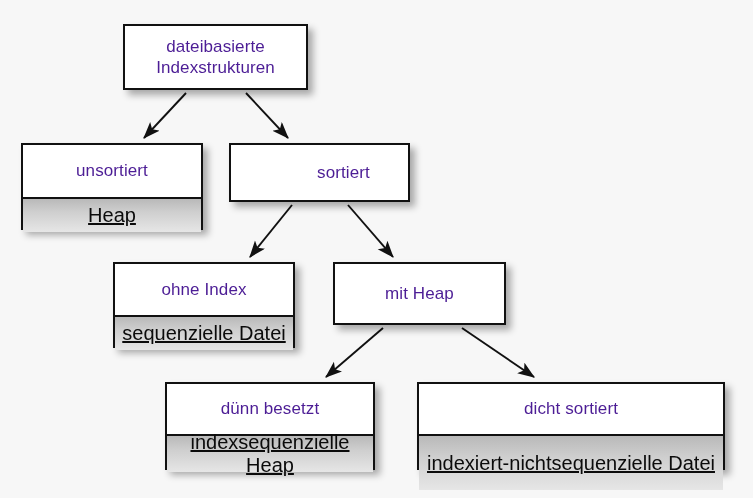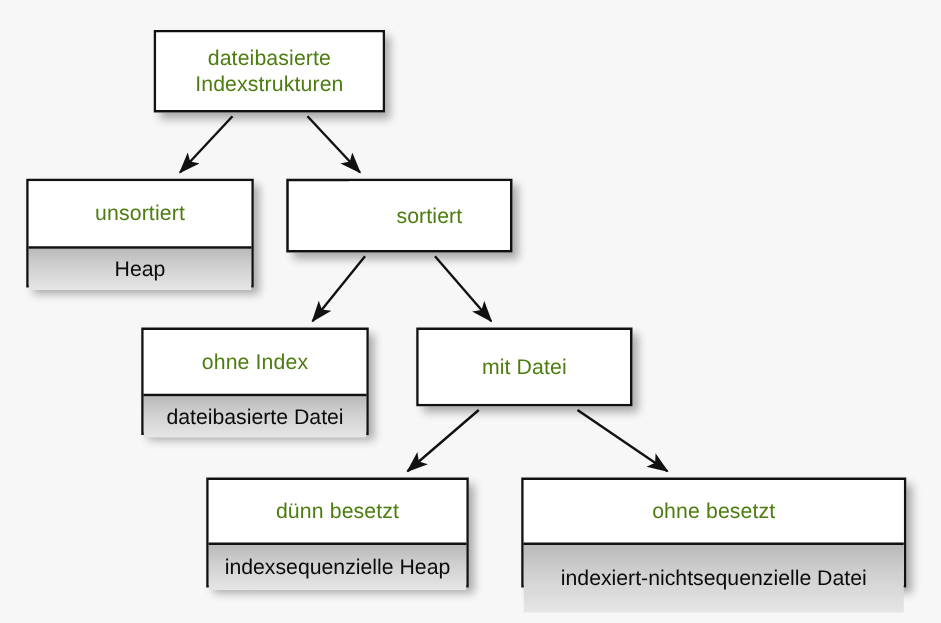--- a/index.html
+++ b/index.html
@@ -28,38 +28,39 @@
     background: #ffffff;
     box-shadow: 5px 5px 7px rgba(0,0,0,0.32);
   }
   .node-title {
     box-sizing: border-box;
     width: 100%;
     display: flex;
     align-items: center;
     justify-content: center;
     text-align: center;
-    color: #4d7c0f;
+    color: #4c1d95;
     font-size: 17px;
     line-height: 1.25;
     letter-spacing: 0.1px;
     background: #ffffff;
     white-space: pre-line;
   }
   .node-sub {
     box-sizing: border-box;
     width: 100%;
     display: flex;
     align-items: center;
     justify-content: center;
     text-align: center;
     color: #0b0b0b;
-    font-size: 17px;
+    font-size: 20px;
     border-top: 2px solid #111111;
     background: linear-gradient(to bottom, #b9b9b9 0%, #cfcfcf 40%, #e6e6e6 100%);
+    text-decoration: underline;
   }
   .node.split > .node-title { border-bottom: 0; }
 
   
   #node-root      { left:123px; top:24px;  width:185px; height:66px; }
   #node-root .node-title { height:100%; }
 
   #node-unsortiert { left:21px;  top:143px; width:182px; height:87px; }
   #node-unsortiert .node-title { height:52px; }
   #node-unsortiert .node-sub   { height:35px; }
@@ -114,28 +115,28 @@
   <div class="node-title">unsortiert</div>
   <div class="node-sub">Heap</div>
 </div>
 
 <div class="node" id="node-sortiert">
   <div class="node-title">sortiert</div>
 </div>
 
 <div class="node split" id="node-ohne">
   <div class="node-title">ohne Index</div>
-  <div class="node-sub">dateibasierte Datei</div>
+  <div class="node-sub">sequenzielle Datei</div>
 </div>
 
 <div class="node" id="node-mit">
-  <div class="node-title">mit Datei</div>
+  <div class="node-title">mit Heap</div>
 </div>
 
 <div class="node split" id="node-duenn">
   <div class="node-title">dünn besetzt</div>
   <div class="node-sub">indexsequenzielle Heap</div>
 </div>
 
 <div class="node split" id="node-dicht">
-  <div class="node-title">ohne besetzt</div>
+  <div class="node-title">dicht sortiert</div>
   <div class="node-sub">indexiert-nichtsequenzielle Datei</div>
 </div>
 
 </body></html>

